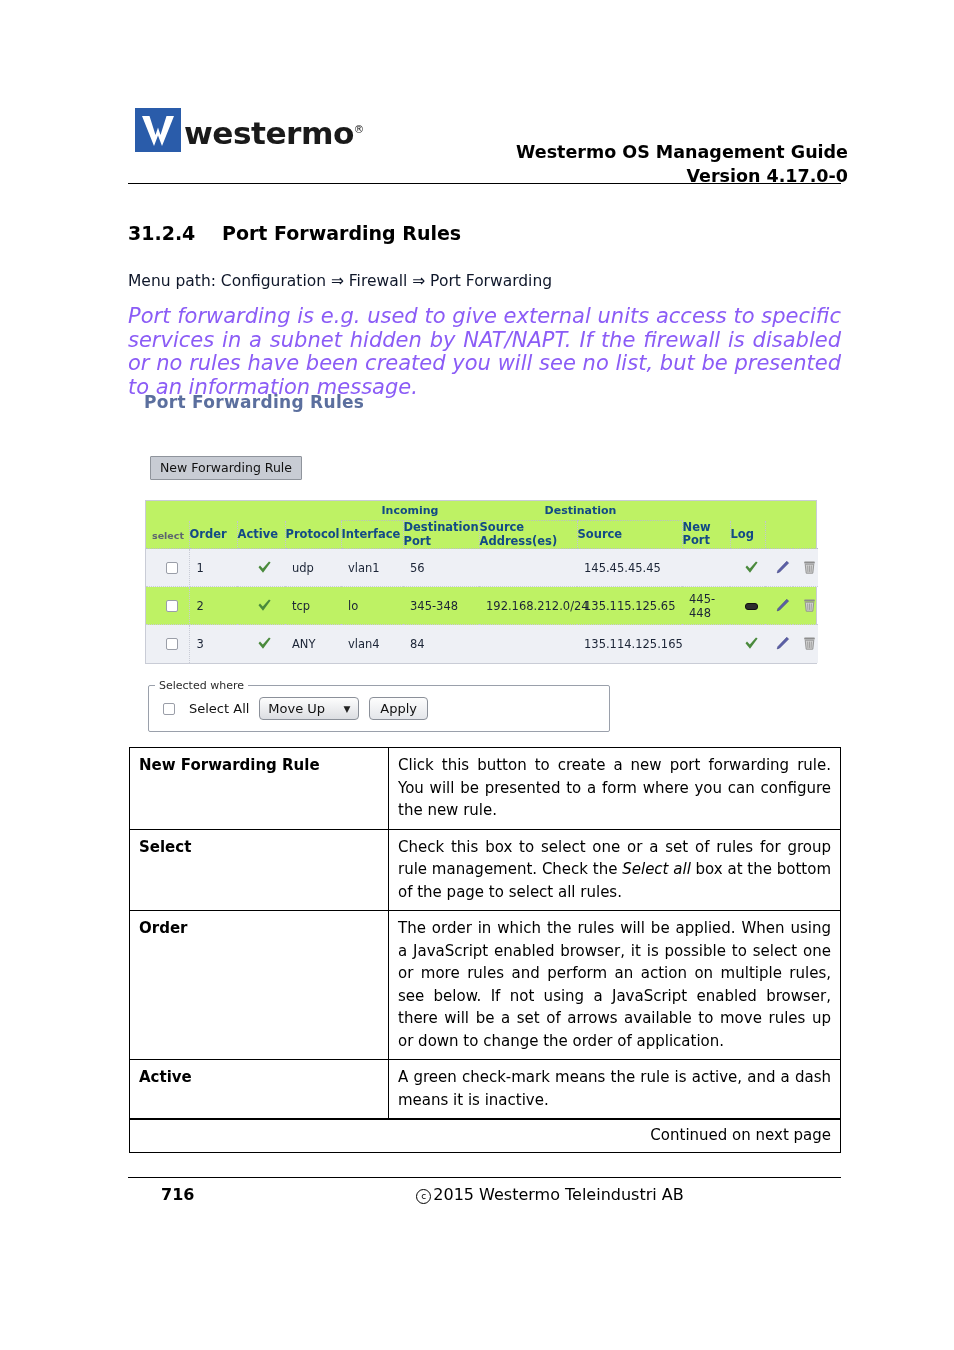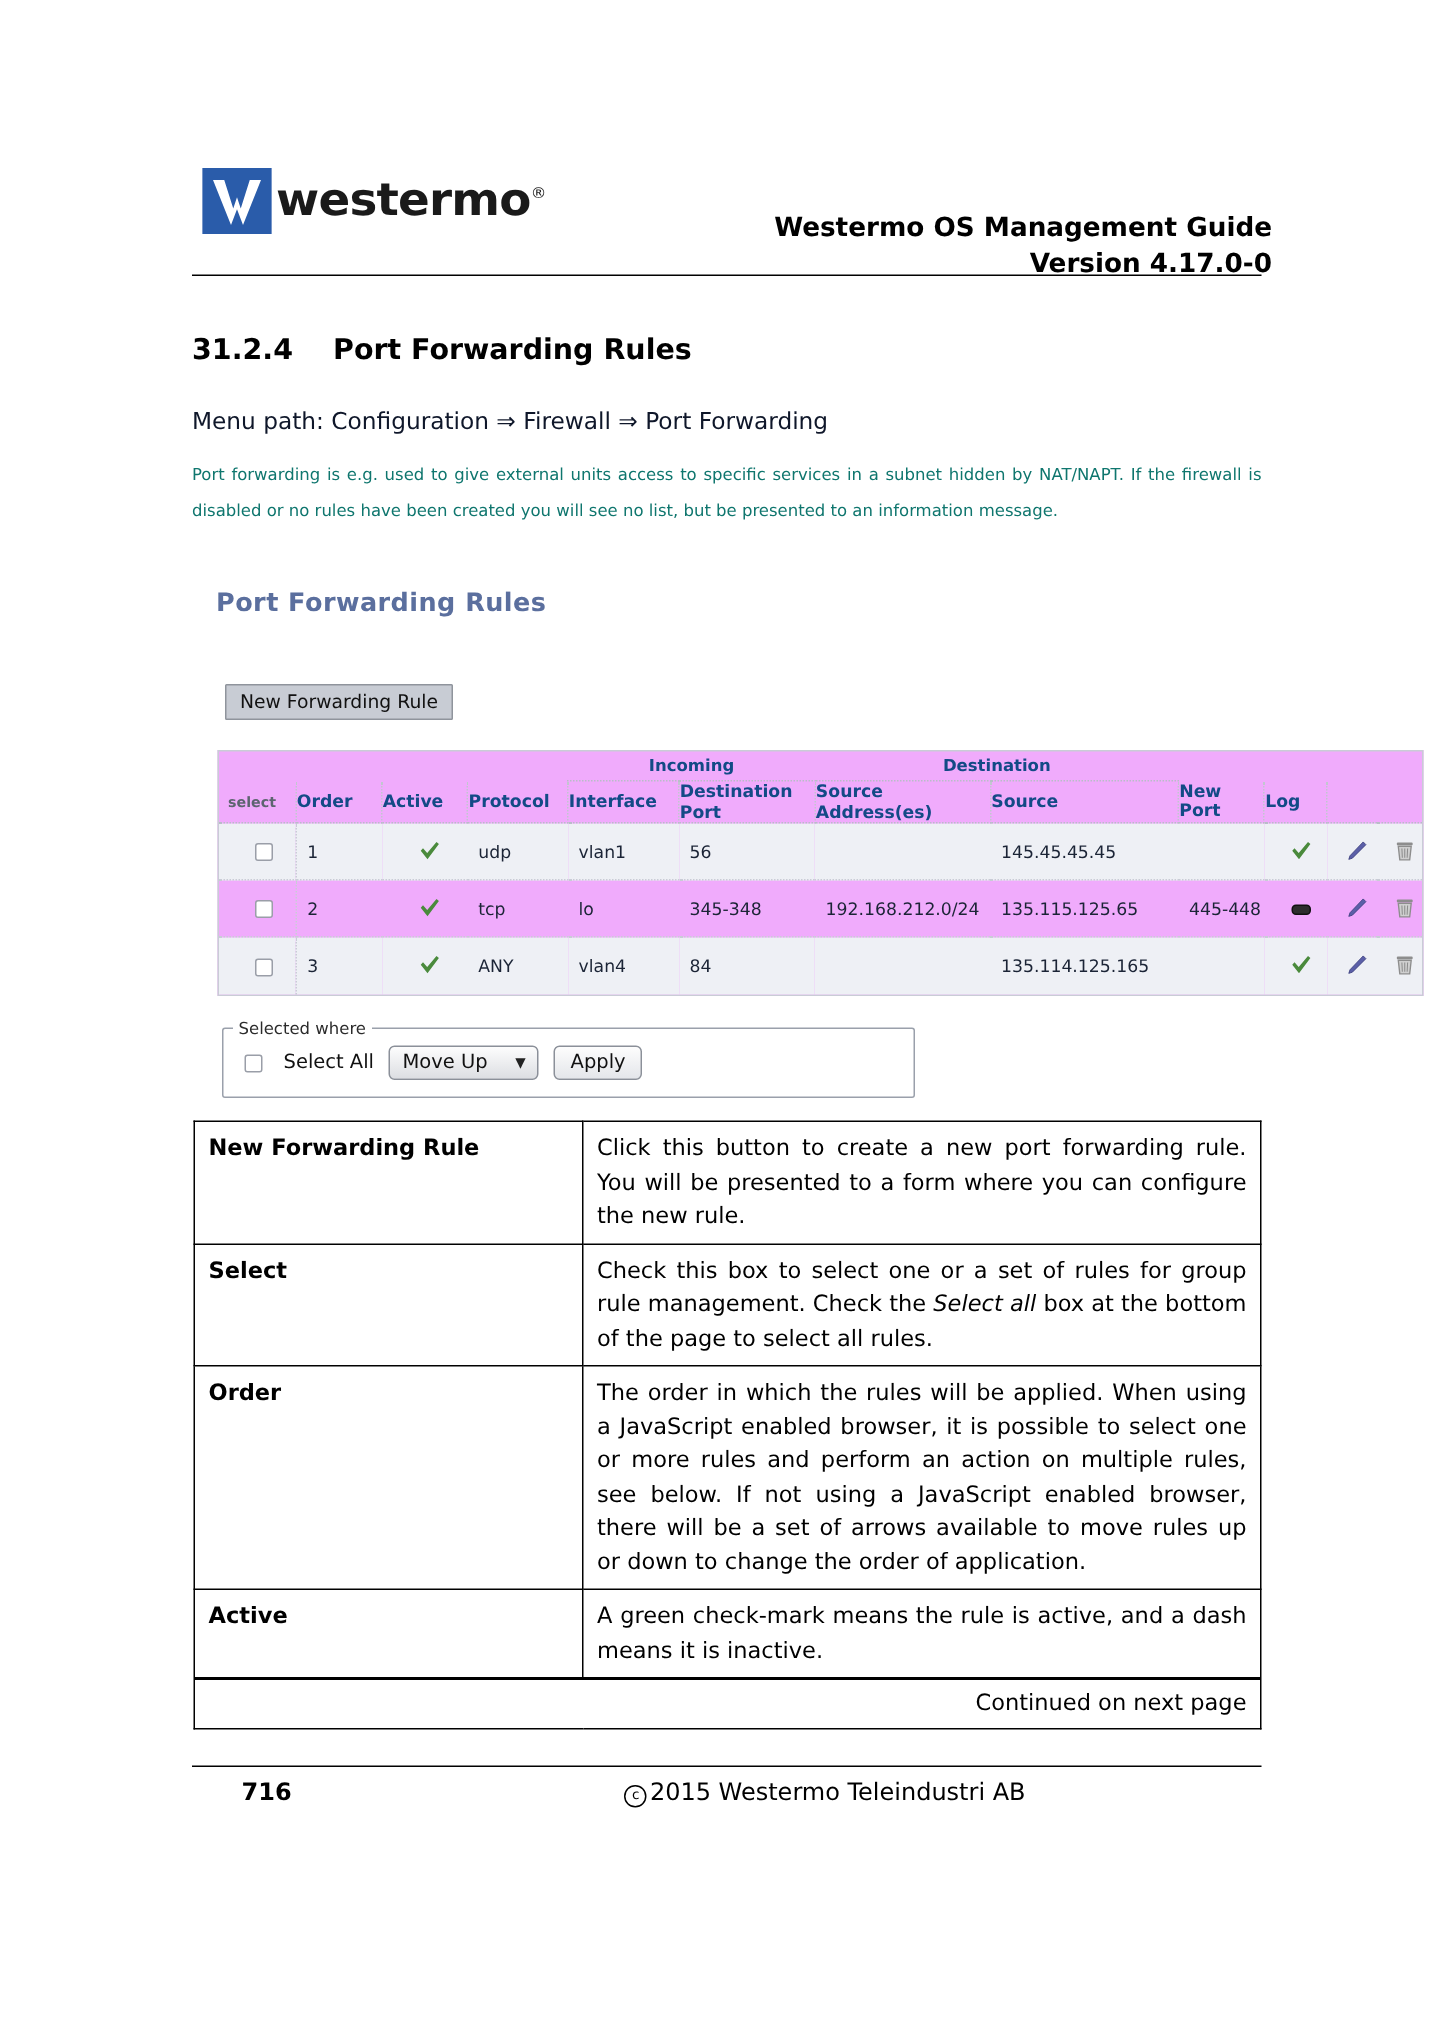--- a/index.html
+++ b/index.html
@@ -28,21 +28,21 @@
     left: 128px;
     top: 100px;
     width: 720px;
     height: 78px;
   }
   .logo {
     position: absolute;
     left: 7px;
     top: 8px;
     display: flex;
-    align-items: flex-end;
+    align-items: flex-start;
   }
   .logo-mark {
     width: 46px;
     height: 44px;
     background: #2a5caa;
     position: relative;
     display: block;
   }
   .logo-mark svg { display: block; }
   .logo-word {
@@ -98,24 +98,25 @@
     left: 128px;
     top: 272px;
     font-size: 15.5px;
     color: #0f172a;
   }
   .para {
     position: absolute;
     left: 128px;
     top: 305px;
     width: 713px;
-    font-size: 11px;
+    font-size: 21px;
     line-height: 23.5px;
     text-align: justify;
-    color: #0f766e;
+    color: #8b5cf6;
+    font-style: italic;
   }
 
   
   .shot-title {
     position: absolute;
     left: 144px;
     top: 392px;
     font-size: 17px;
     font-weight: bold;
     color: #5b6f9e;
@@ -133,23 +134,23 @@
     border: 1px solid #8f949c;
     border-radius: 1px;
     line-height: 15px;
   }
 
   
   .rules-wrap {
     position: absolute;
     left: 145px;
     top: 500px;
-    width: 804px;
+    width: 672px;
     border: 1px solid #c9ccd6;
-    background: #f0abfc;
+    background: #bef264;
     box-sizing: border-box;
   }
   table.rules {
     border-collapse: collapse;
     width: 100%;
     font-family: "DejaVu Sans", sans-serif;
     font-size: 11.5px;
     table-layout: fixed;
   }
   table.rules th, table.rules td {

